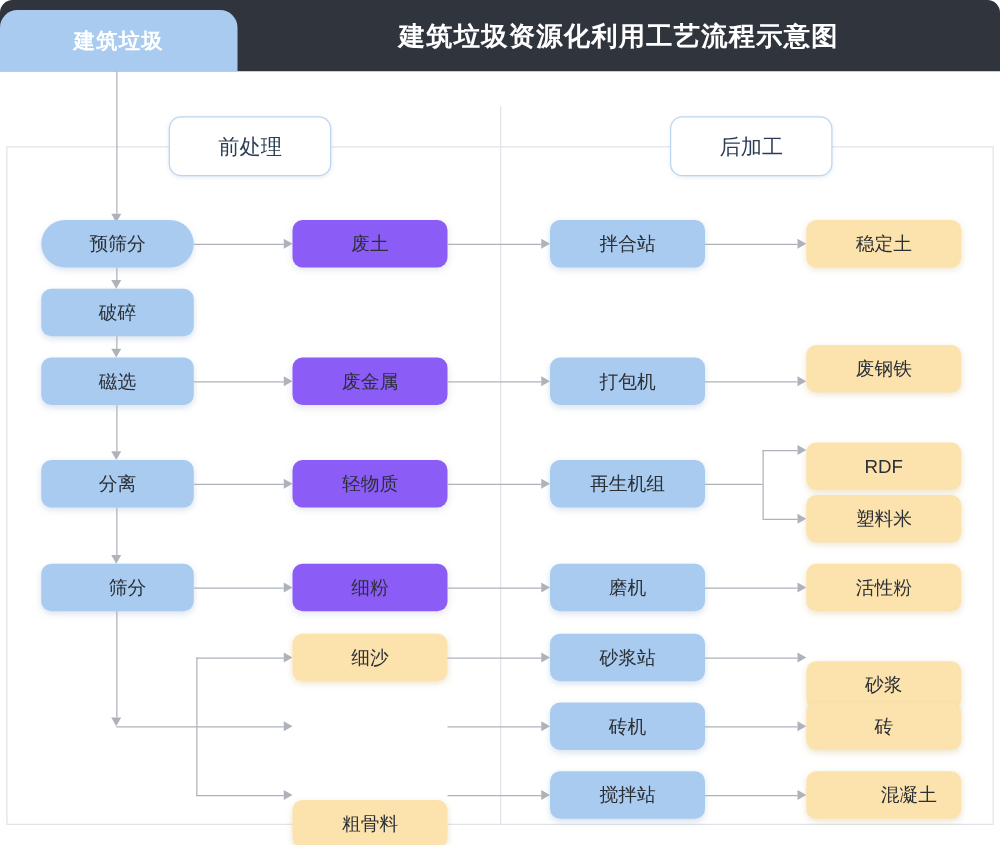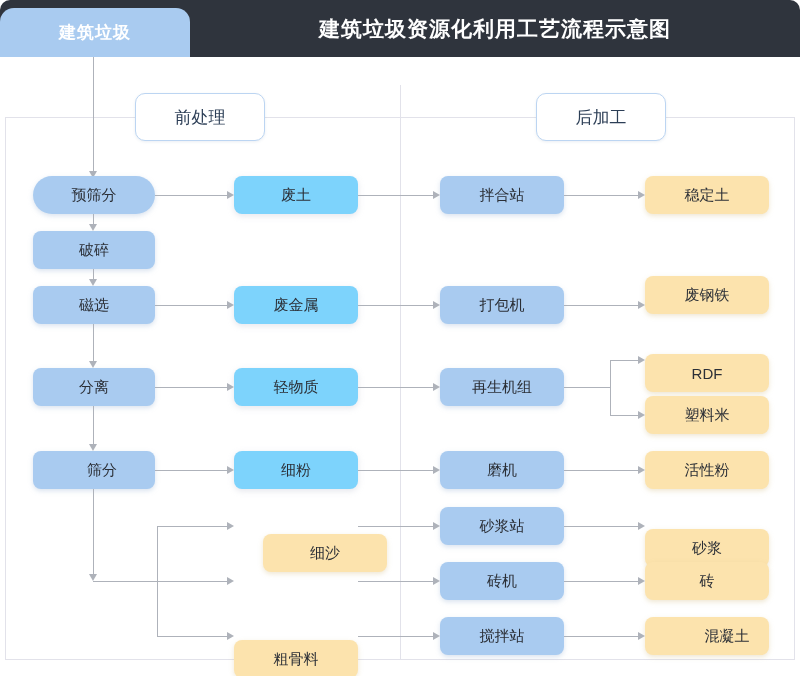--- a/index.html
+++ b/index.html
@@ -53,21 +53,21 @@
   #stage-pre{left:135px;top:93px;width:130px;}
   #stage-post{left:536px;top:93px;width:130px;}
 
   
   .node{
     position:absolute;height:38px;border-radius:8px;
     display:flex;align-items:center;justify-content:center;
     font-size:15px;color:#2b2f36;box-sizing:border-box;
   }
   .node.blue{background:#a9cbf0;box-shadow:0 2px 5px rgba(150,175,210,.35);}
-  .node.white{background:#7dd3fc;box-shadow:0 2px 6px rgba(160,165,185,.28);}
+  .node.white{background:#8b5cf6;box-shadow:0 2px 6px rgba(160,165,185,.28);}
   .node.yellow{background:#fce3ad;box-shadow:0 2px 5px rgba(210,185,130,.35);}
 
   
   .col-a{left:33px;width:122px;}
   .col-b{left:234px;width:124px;}
   .col-c{left:440px;width:124px;}
   .col-d{left:645px;width:124px;}
 
   
   .ln{position:absolute;background:#aeb2ba;}
@@ -119,21 +119,21 @@
   <div class="ln v" style="left:93px;top:406px;height:38px;"></div>
   <div class="arr down" style="left:89px;top:444px;"></div>
 
   <div class="ln v" style="left:93px;top:489px;height:85px;"></div>
   <div class="arr down" style="left:89px;top:574px;"></div>
 
   <div class="node white  col-b" style="top:176px;">废土</div>
   <div class="node white  col-b" style="top:286px;">废金属</div>
   <div class="node white  col-b" style="top:368px;">轻物质</div>
   <div class="node white  col-b" style="top:451px;">细粉</div>
-  <div class="node yellow col-b" style="top:534px;margin-left:29px;">细沙</div>
+  <div class="node yellow col-b" style="top:507px;">细沙</div>
   <div class="node yellow col-b" style="top:640px;">粗骨料</div>
 
   <div class="ln h" style="left:155px;top:195px;width:72px;"></div>
   <div class="arr right" style="left:227px;top:191px;"></div>
 
   <div class="ln h" style="left:155px;top:305px;width:72px;"></div>
   <div class="arr right" style="left:227px;top:301px;"></div>
 
   <div class="ln h" style="left:155px;top:387px;width:72px;"></div>
   <div class="arr right" style="left:227px;top:383px;"></div>

